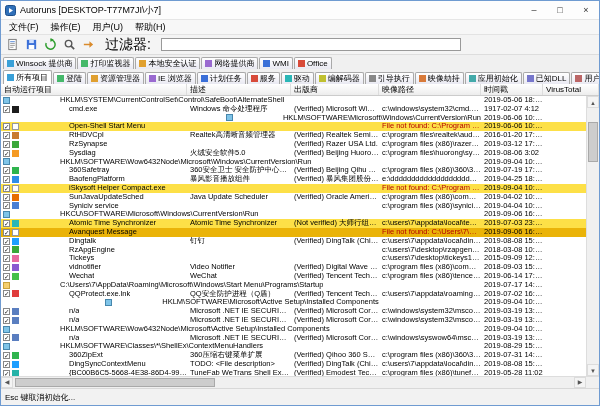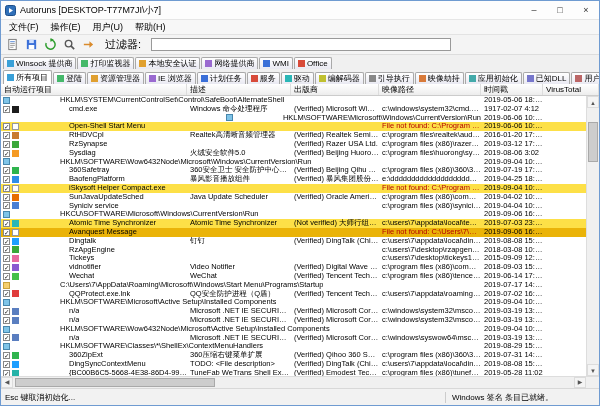--- a/index.html
+++ b/index.html
@@ -10,21 +10,21 @@
   .titlebar{flex:0 0 19px;display:flex;align-items:center;background:#fdfdfd;border-bottom:1px solid #e6e6e6;padding-left:4px;}
   .title{font-size:9px;margin-left:4px;flex:1;white-space:nowrap;overflow:hidden;}
   .wbtns{display:flex;height:100%;}
   .wbtn{width:26px;text-align:center;font-size:9px;line-height:18px;color:#333;}
   
   .menubar{flex:0 0 15px;display:flex;align-items:center;background:#f7f7f7;border-bottom:1px solid #e3e3e3;font-size:9px;padding-left:2px;}
   .mitem{padding:0 6px;}
   
   .toolbar{flex:0 0 20px;display:flex;align-items:center;background:#f4f4f4;border-bottom:1px solid #ddd;padding-left:3px;gap:2px;}
   .tbtn{width:17px;height:16px;display:flex;align-items:center;justify-content:center;}
-  .flabel{font-size:11px;margin:0 8px 0 6px;white-space:nowrap;}
+  .flabel{font-size:14px;margin:0 8px 0 6px;white-space:nowrap;}
   .finput{width:300px;height:13px;font-size:9px;border:1px solid #999;padding:0 2px;background:#fff;}
   
   .tabs-upper{flex:0 0 14px;display:flex;align-items:flex-end;background:#f0f0f0;padding-left:2px;gap:1px;}
   .tabs-lower{flex:0 0 15px;display:flex;align-items:flex-end;background:#f0f0f0;padding-left:2px;gap:1px;}
   .tab{display:flex;align-items:center;height:12px;padding:4px 3px;border:1px solid #a9a9a9;border-bottom:none;
        border-radius:2px 2px 0 0;background:linear-gradient(#ffffff,#e9e9f2);font-size:8px;white-space:nowrap;}
   .tab.active{background:#fff;height:14px;position:relative;z-index:2;}
   .tabicon{width:7px;height:7px;margin-right:2px;display:inline-block;background:#3aa0d8;}
   .tab:nth-child(2) .tabicon{background:#45b86a;}
   .tab:nth-child(3) .tabicon{background:#e0a030;}
@@ -496,21 +496,21 @@
             <span class="ric ic-qq"></span>
             <span class="ntext">QQProtect.exe.lnk</span>
           </div>
           <div class="cell">QQ安全防护进程（Q盾）</div>
           <div class="cell">(Verified) Tencent Technology(Shenzhen) Company Limited</div>
           <div class="cell">c:\users\7\appdata\roaming\tencent\qqprotect\bin\qqprotect.exe</div>
           <div class="cell tscell">2019-07-02 16:54</div>
           <div class="cell vtcell"></div>
         </div>
         <div class="row section">
-          <div class="cell ncell" style="grid-column: 1 / 5;">
+          <div class="cell ncell" style="grid-column: 1 / 5; justify-content: center;">
             <span class="ric ic-registry"></span>
             <span class="ntext">HKLM\SOFTWARE\Microsoft\Active Setup\Installed Components</span>
           </div>
           <div class="cell tscell">2019-09-04 10:52</div>
           <div class="cell vtcell"></div>
         </div>
         <div class="row">
           <div class="cell ncell">
             <span class="cb">✓</span>
             <span class="ric ic-dotnet"></span>
@@ -614,16 +614,15 @@
       <div class="htrack">
         <div class="hthumb"></div>
       </div>
       <div class="harr">▶</div>
     </div>
     <div class="corner"></div>
   </div>
 
   <div class="statusbar">
     <span class="status-left">Esc 键取消初始化...</span>
-    <span class="status-right">Windows 签名 条目已就绪。</span>
   </div>
 
 </div>
 
 </body></html>

